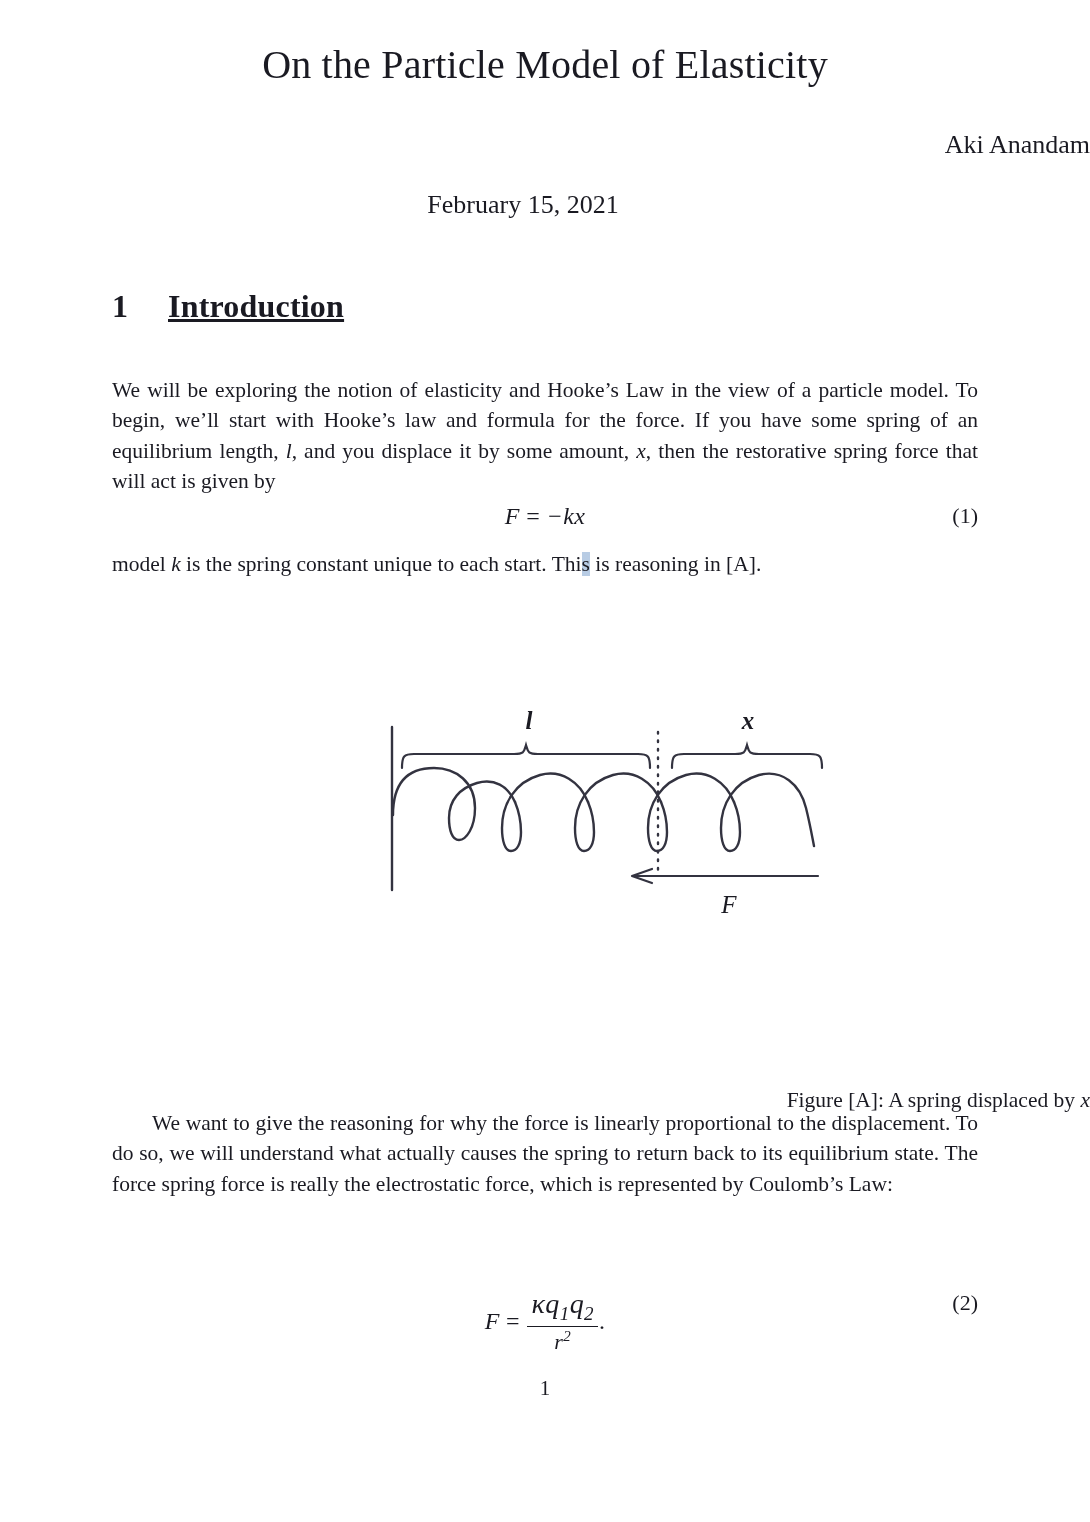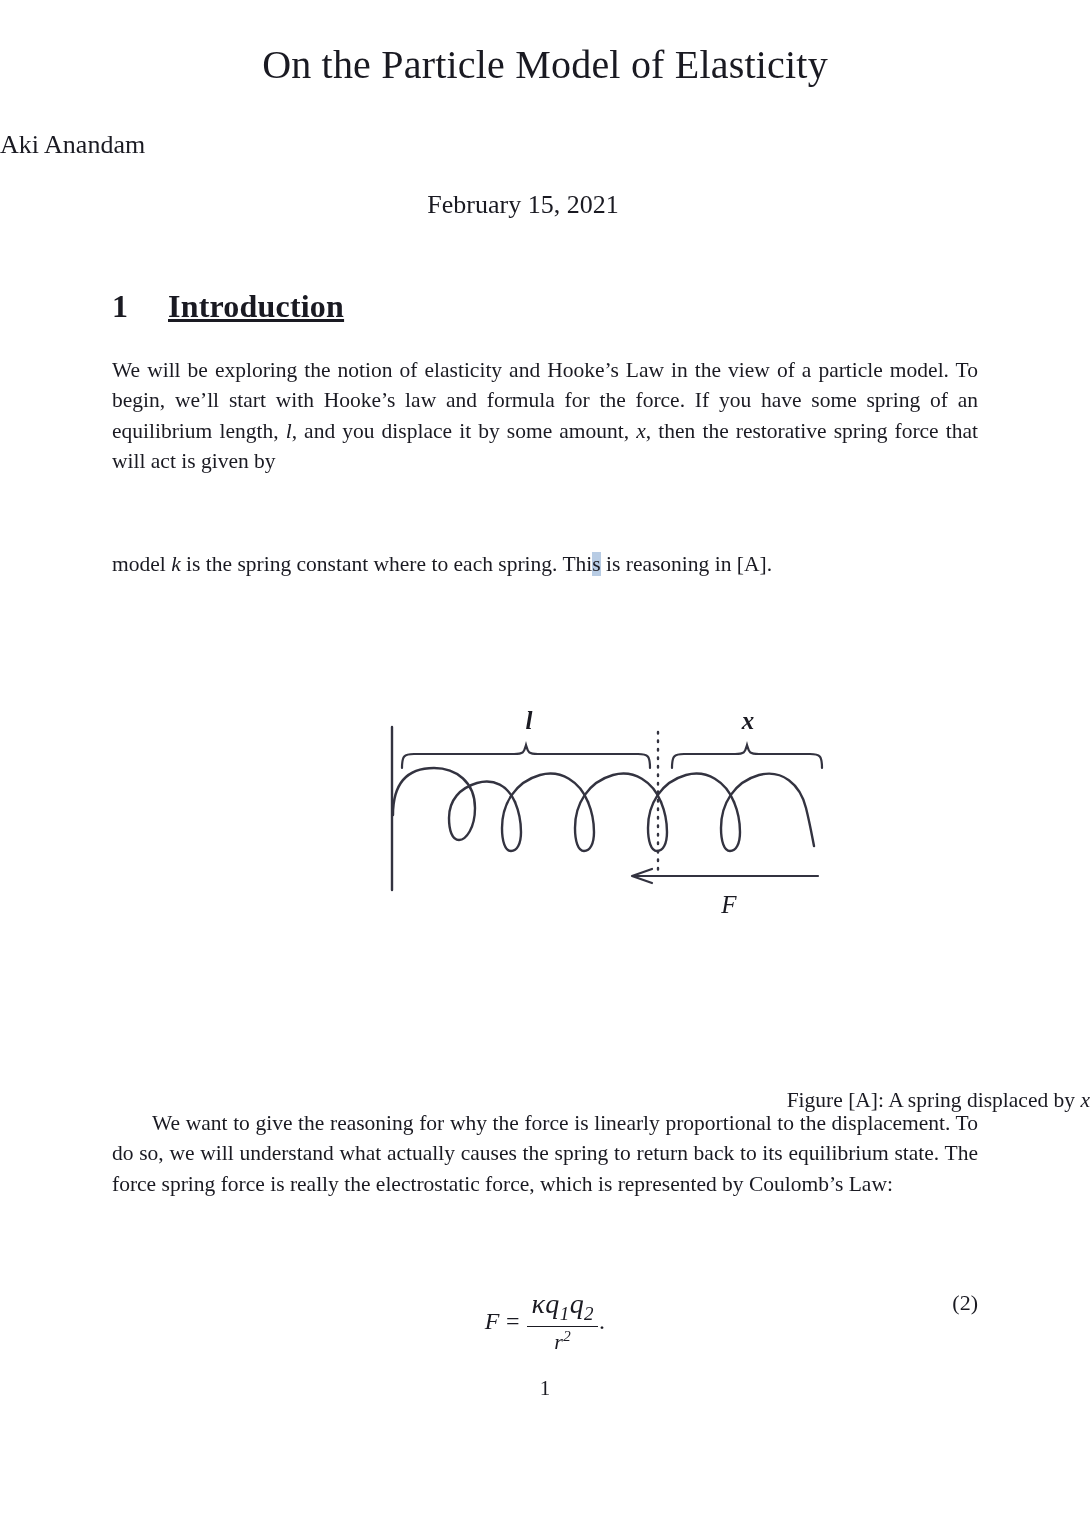--- a/index.html
+++ b/index.html
@@ -31,21 +31,21 @@
     font-size: 40px;
     font-weight: normal;
     letter-spacing: 0.2px;
     line-height: 1.15;
   }
   .doc-author {
     position: absolute;
     top: 130px;
     left: 0;
     width: 1090px;
-    text-align: left;
+    text-align: right;
     font-size: 26px;
   }
   .doc-date {
     position: absolute;
     top: 190px;
     left: 0;
     width: 1046px;
     text-align: center;
     font-size: 26px;
   }
@@ -69,21 +69,21 @@
     position: absolute;
     left: 112px;
     width: 866px;
     margin: 0;
     font-size: 21.5px;
     line-height: 30.4px;
     text-align: justify;
     text-justify: inter-word;
     hyphens: none;
   }
-  p.para1 { top: 355px; }
+  p.para1 { top: 375px; }
   p.after-eq1 { top: 549px; }
   p.para3 { top: 1108px; text-indent: 40px; }
 
   .mathit {
     font-family: "Liberation Serif", "DejaVu Serif", serif;
     font-style: italic;
   }
 
   .sel-highlight {
     background: #b8cce4;
@@ -171,22 +171,26 @@
   <div class="doc-title">On the Particle Model of Elasticity</div>
   <div class="doc-author">Aki Anandam</div>
   <div class="doc-date">February 15, 2021</div>
 
   <div class="section-heading">
     <span class="sec-num">1</span><span>Introduction</span>
   </div>
 
   <p class="body para1"><span>We will be exploring the notion of elasticity and Hooke’s Law in the view of a particle model. To begin, we’ll start with Hooke’s law and formula for the force. If you have some spring of an equilibrium length, </span><span class="mathit">l</span><span>, and you displace it by some amount, </span><span class="mathit">x</span><span>, then the restorative spring force that will act is given by</span></p>
 
-
-  <p class="body after-eq1"><span>model </span><span class="mathit">k</span><span> is the spring constant where to each spring. Thi</span><span class="sel-highlight">s</span><span> is reasoning in [A].</span></p>
+  <div class="equation-block" id="eq1">
+    <span class="eq-body"><span>F</span>&nbsp;<span style="font-style:normal">=</span>&nbsp;<span>−kx</span></span>
+    <span class="eq-number">(1)</span>
+  </div>
+
+  <p class="body after-eq1"><span>model </span><span class="mathit">k</span><span> is the spring constant unique to each start. Thi</span><span class="sel-highlight">s</span><span> is reasoning in [A].</span></p>
 
   <div class="figure-area">
     <svg width="1090" height="250" viewBox="0 0 1090 250" xmlns="http://www.w3.org/2000/svg">
       <g fill="none" stroke="#333340" stroke-width="2.4" stroke-linecap="round">
 
         <line x1="392" y1="37" x2="392" y2="200"></line>
 
         <path d="M 402 78
                  C 402 66, 404 64, 414 64
                  L 514 64

